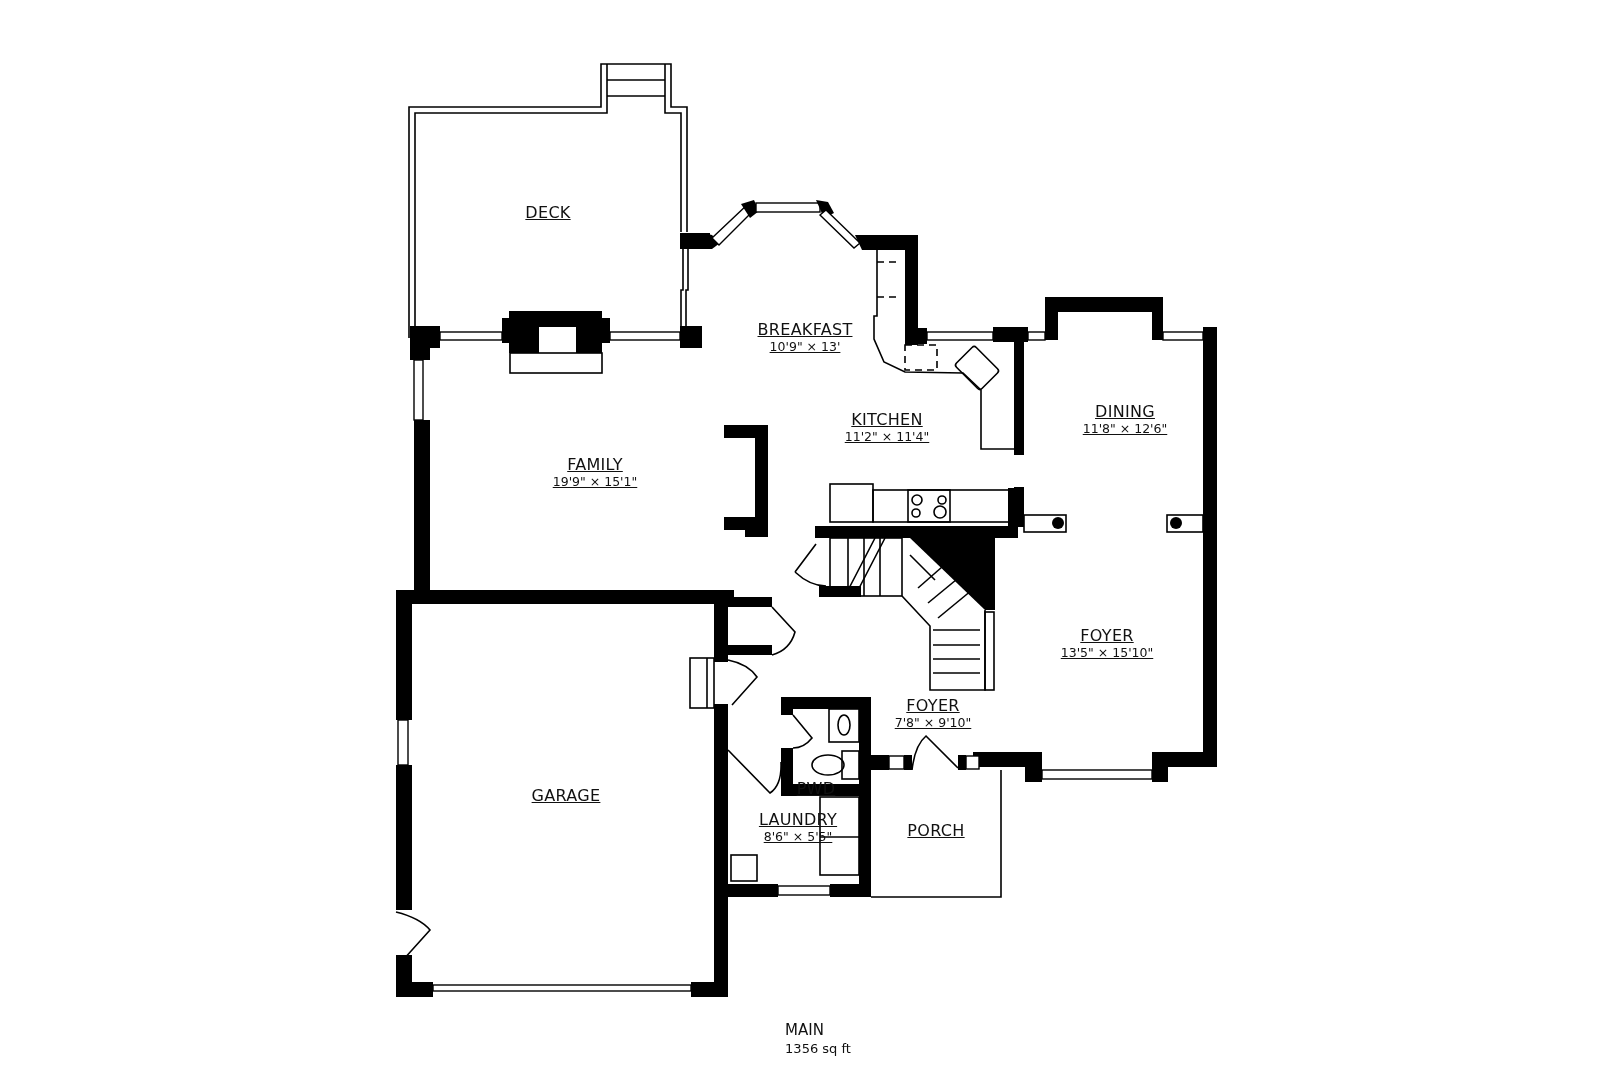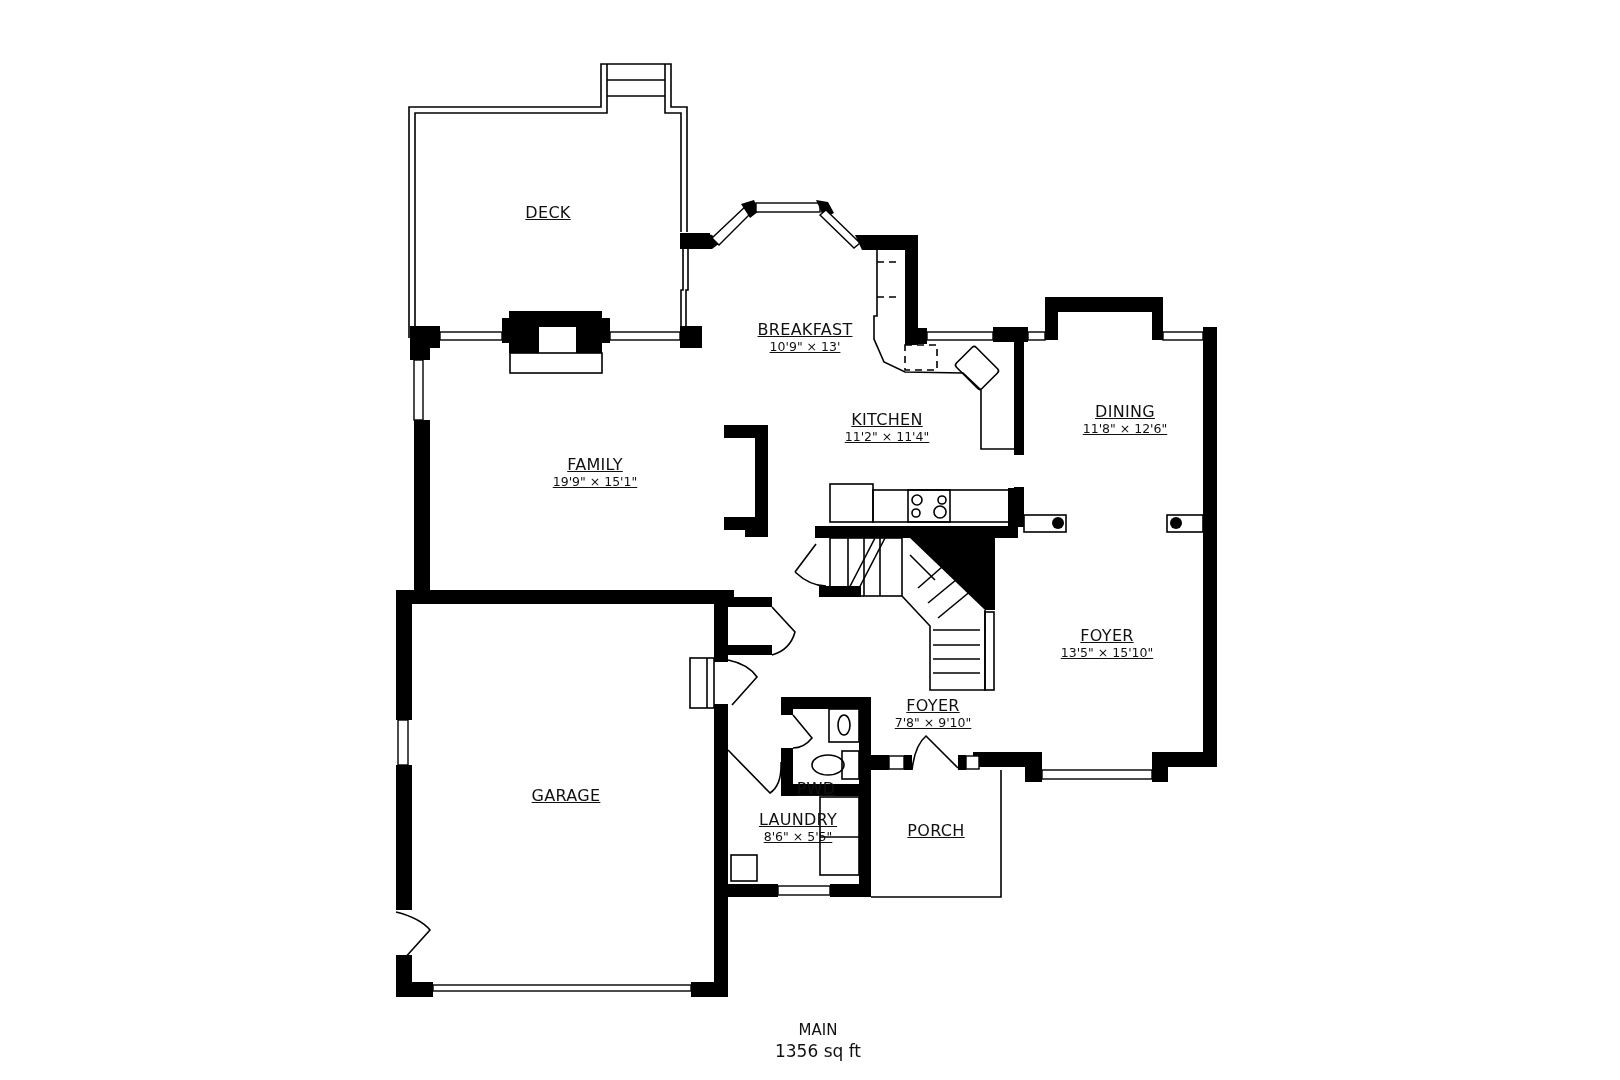--- a/index.html
+++ b/index.html
@@ -5,23 +5,23 @@
   html, body { margin: 0; padding: 0; background: #ffffff; }
   body { width: 1620px; height: 1080px; position: relative; overflow: hidden; font-family: "DejaVu Sans", sans-serif; }
   #plan { position: absolute; left: 0; top: 0; width: 1620px; height: 1080px; }
   .wall { fill: #000; }
   .thin { fill: none; stroke: #000; stroke-width: 1.6; }
   .win { fill: #fff; stroke: #000; stroke-width: 1.4; }
   .dash { fill: none; stroke: #000; stroke-width: 1.6; stroke-dasharray: 7 5; }
   .lbl { position: absolute; transform: translateX(-50%); text-align: center; color: #111; white-space: nowrap; line-height: 1.2; text-decoration: underline; }
   .lbl .name { font-size: 16px; letter-spacing: 0.3px; }
   .lbl .dim { font-size: 12.5px; }
-  .footer { position: absolute; left: 818px; top: 1020px; transform: translateX(-50%); text-align: center; color: #111; line-height: 1.35; }
+  .footer { position: absolute; left: 818px; top: 1020px; transform: translateX(-50%); text-align: left; color: #111; line-height: 1.35; }
   .footer .name { font-size: 15px; }
-  .footer .dim { font-size: 17px; }
+  .footer .dim { font-size: 13px; }
 </style>
 </head>
 <body>
 
 <svg id="plan" viewBox="0 0 1620 1080" xmlns="http://www.w3.org/2000/svg">
 
   <g>
     <path class="thin" d="M409 338 L409 107 L601 107 L601 64 L671 64 L671 107 L687 107 L687 232"></path>
     <path class="thin" d="M415 338 L415 113 L607 113 L607 64 M665 64 L665 113 L681 113 L681 232"></path>
     <line class="thin" x1="607" y1="80" x2="665" y2="80"></line>

